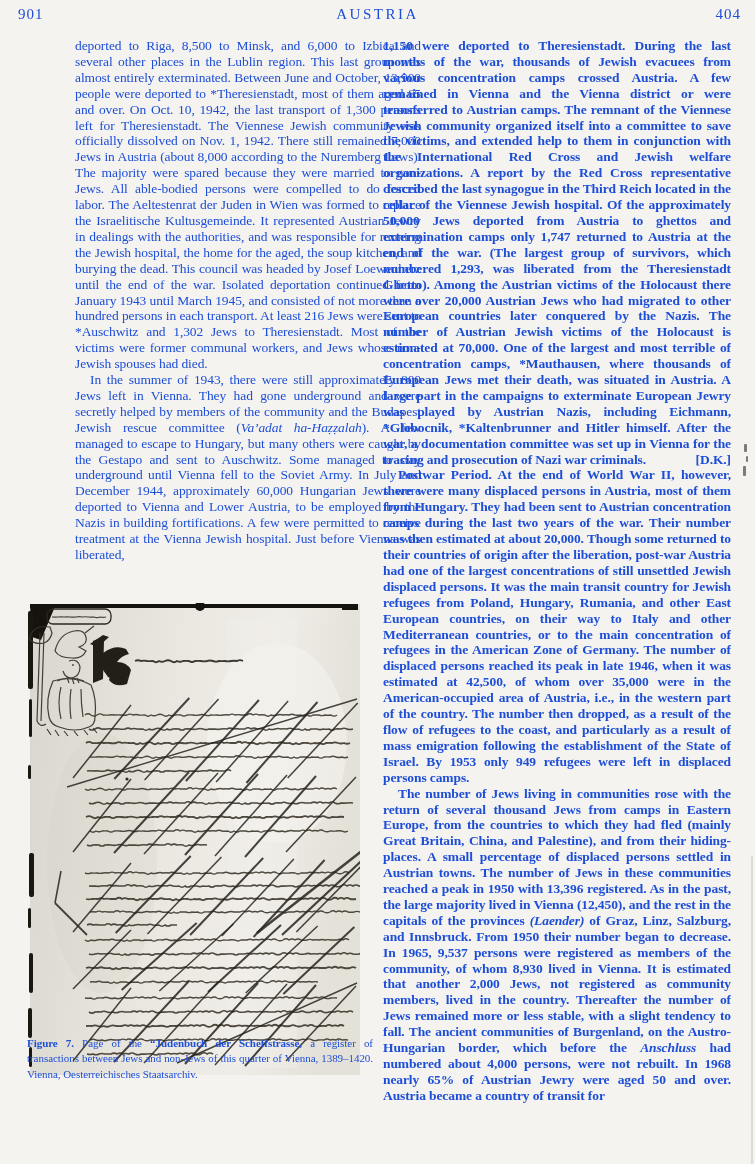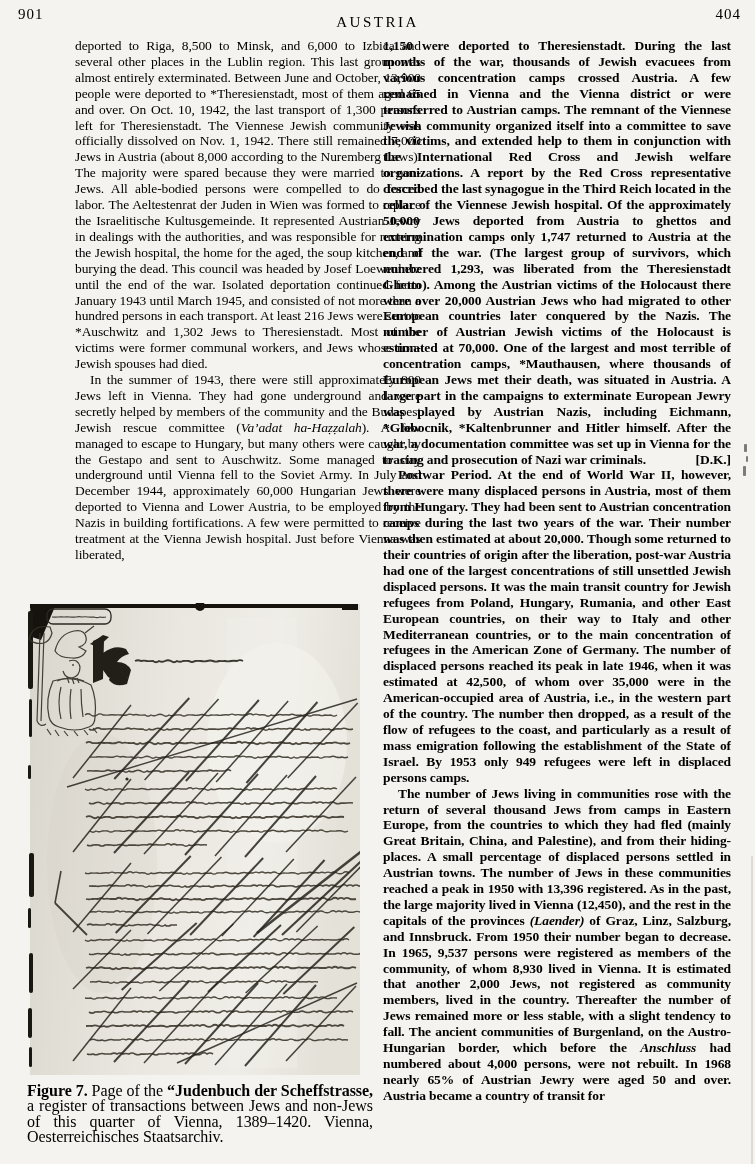--- a/index.html
+++ b/index.html
@@ -1,33 +1,33 @@
 <!DOCTYPE html>
 <html lang="en"><head>
 <meta charset="utf-8">
 <style>
   html,body{margin:0;padding:0;background:#f5f3ef;}
   *{box-sizing:border-box;}
   .page{position:relative;width:755px;height:1164px;background:#f5f3ef;overflow:hidden;
-        font-family:"Liberation Serif","DejaVu Serif",serif;color:#000000;}
+        font-family:"Liberation Serif","DejaVu Serif",serif;color:#1d4ed8;}
   .pagenum{position:absolute;top:6px;font-size:15px;letter-spacing:1px;}
-  .runhead{position:absolute;top:14px;left:0;width:100%;text-align:center;
+  .runhead{position:absolute;top:6px;left:0;width:100%;text-align:center;
            font-size:15px;letter-spacing:2.5px;}
   .col{position:absolute;top:38px;font-size:13.5px;line-height:15.9px;
        text-align:justify;letter-spacing:-0.1px;hyphens:auto;-webkit-hyphens:auto;overflow:hidden;}
   .col p{margin:0;}
   .indent{text-indent:15px;}
   .gap-top{margin-top:14px;}
   #leftcol{left:27px;width:346px;height:566px;margin-left:48px;}
   #rightcol{left:383px;width:348px;height:1098px;font-weight:bold;}
   .credit{float:right;}
   em{font-style:italic;}
   .figwrap{position:absolute;left:27px;top:603px;width:333px;height:472px;}
   .figwrap svg{display:block;width:100%;height:100%;}
-  .caption{position:absolute;left:27px;top:1083px;width:346px;font-size:16px;
+  .caption{position:absolute;left:27px;top:1036px;width:346px;font-size:11px;
            line-height:15.4px;text-align:justify;letter-spacing:-0.05px;}
   .caption b{font-weight:bold;}
   .speck{position:absolute;background:#4a4742;opacity:.7;border-radius:1px;}
   .edge-line{position:absolute;left:751px;top:856px;width:2px;height:308px;background:#dedbd5;}
 </style>
 </head>
 <body>
 
 <div class="page">
 

